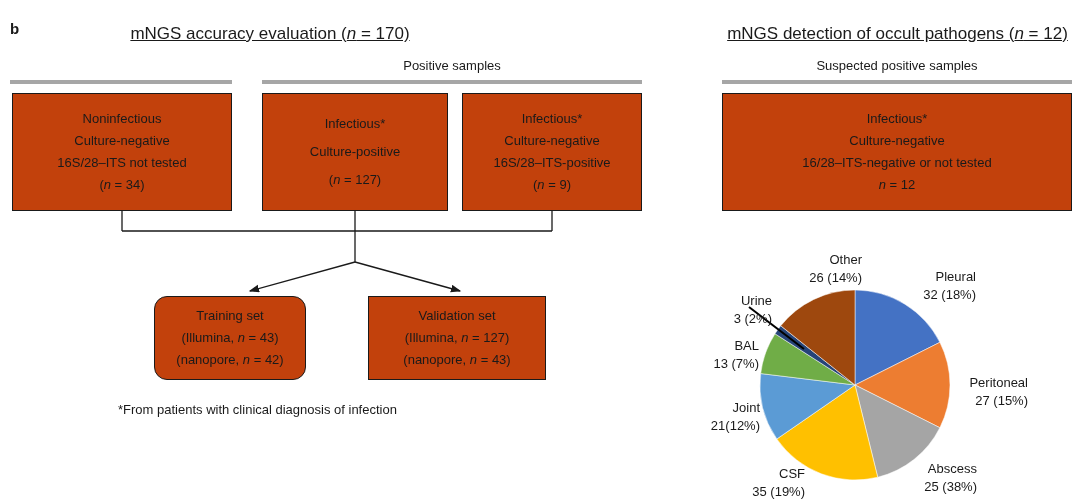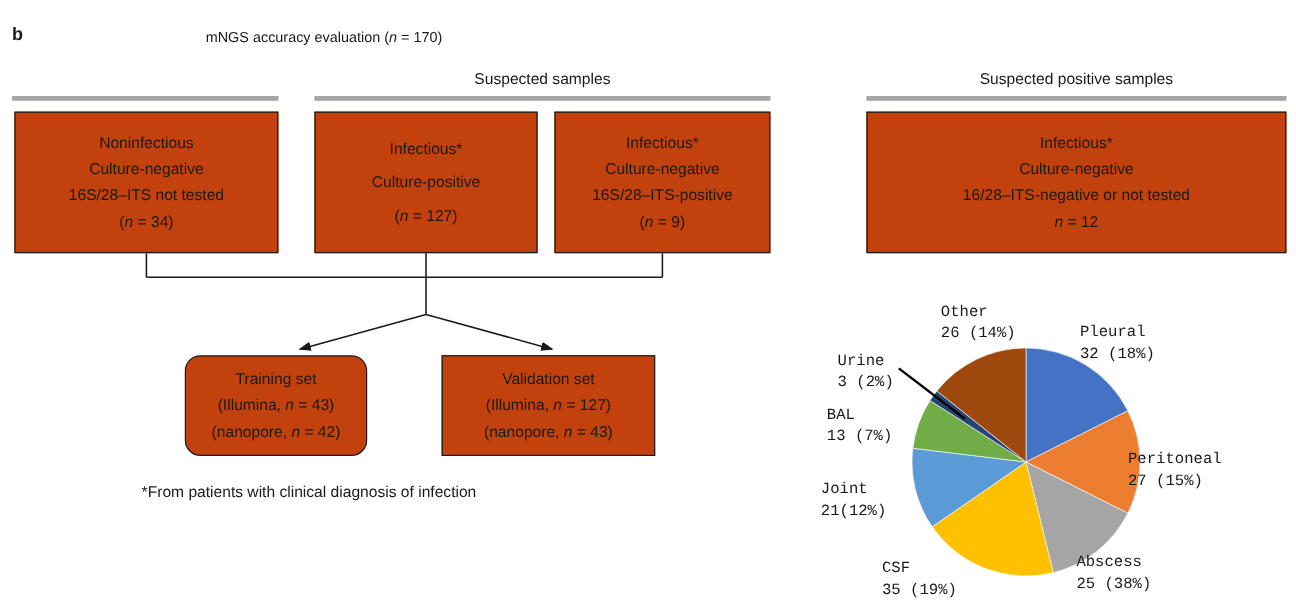--- a/index.html
+++ b/index.html
@@ -3,44 +3,45 @@
 <meta charset="utf-8">
 <style>
   * { margin:0; padding:0; box-sizing:border-box; }
   html,body { background:#ffffff; }
   #figure {
     position:relative; width:1080px; height:502px; background:#ffffff;
     font-family:"Liberation Sans","DejaVu Sans",sans-serif; color:#1a1a1a;
     overflow:hidden;
   }
   .panel-label { position:absolute; font-weight:bold; font-size:15px; }
-  .title { position:absolute; font-size:12px; text-align:center; }
+  .title { position:absolute; font-size:17px; text-align:center;text-decoration:underline; }
   .group-label { position:absolute; font-size:13px; text-align:center; }
   .group-bar { position:absolute; height:4px; background:#a6a6a6; }
   .box {
     position:absolute; border:1.3px solid #1a1a1a; background:#c2410c;
     display:flex; flex-direction:column; align-items:center; justify-content:center;
     text-align:center; font-size:13px; line-height:20px; gap:2px;
   }
   .footnote { position:absolute; font-size:13px; }
-  .pie-label { position:absolute; font-size:13px; text-align:left; line-height:18px;font-family:Liberation Mono, monospace; }
+  .pie-label { position:absolute; font-size:13px; text-align:right; line-height:18px; }
   svg { position:absolute; }
 </style>
 </head>
 <body>
 
 <div id="figure">
 
   <div class="panel-label" style="left:10px; top:20px;">b</div>
 
   <div class="title" style="left:70px; top:24px; width:400px;">mNGS accuracy evaluation (<i>n</i> = 170)</div>
+  <div class="title" style="left:720px; top:24px; width:355px;">mNGS detection of occult pathogens (<i>n</i> = 12)</div>
 
   <div class="group-bar" style="left:10px; top:80px; width:222px;"></div>
 
-  <div class="group-label" style="left:262px; top:58px; width:380px;">Suspected samples</div>
+  <div class="group-label" style="left:262px; top:58px; width:380px;">Positive samples</div>
   <div class="group-bar" style="left:262px; top:80px; width:380px;"></div>
 
   <div class="group-label" style="left:722px; top:58px; width:350px;">Suspected positive samples</div>
   <div class="group-bar" style="left:722px; top:80px; width:350px;"></div>
 
   <svg style="left:0; top:0;" width="660" height="300" viewBox="0 0 660 300">
     <defs>
       <marker id="arrow" markerWidth="10" markerHeight="8" refX="7" refY="3" orient="auto" markerUnits="strokeWidth">
         <path d="M0,0 L8,3 L0,6 Z" fill="#1a1a1a"></path>
       </marker>

